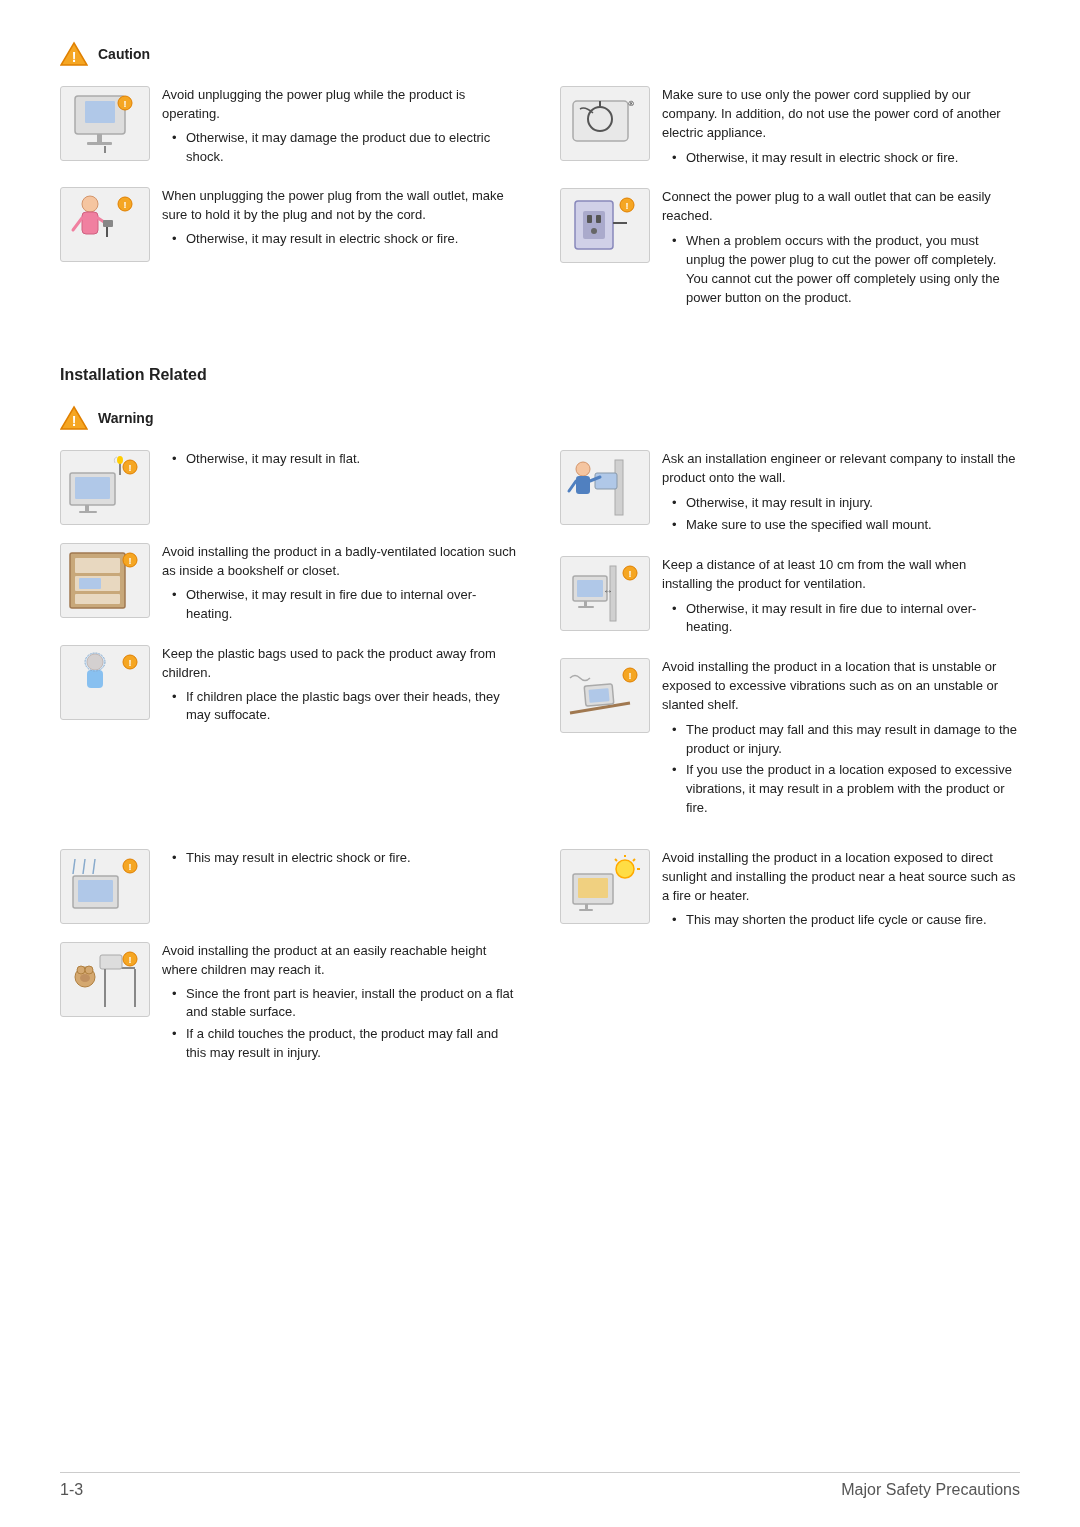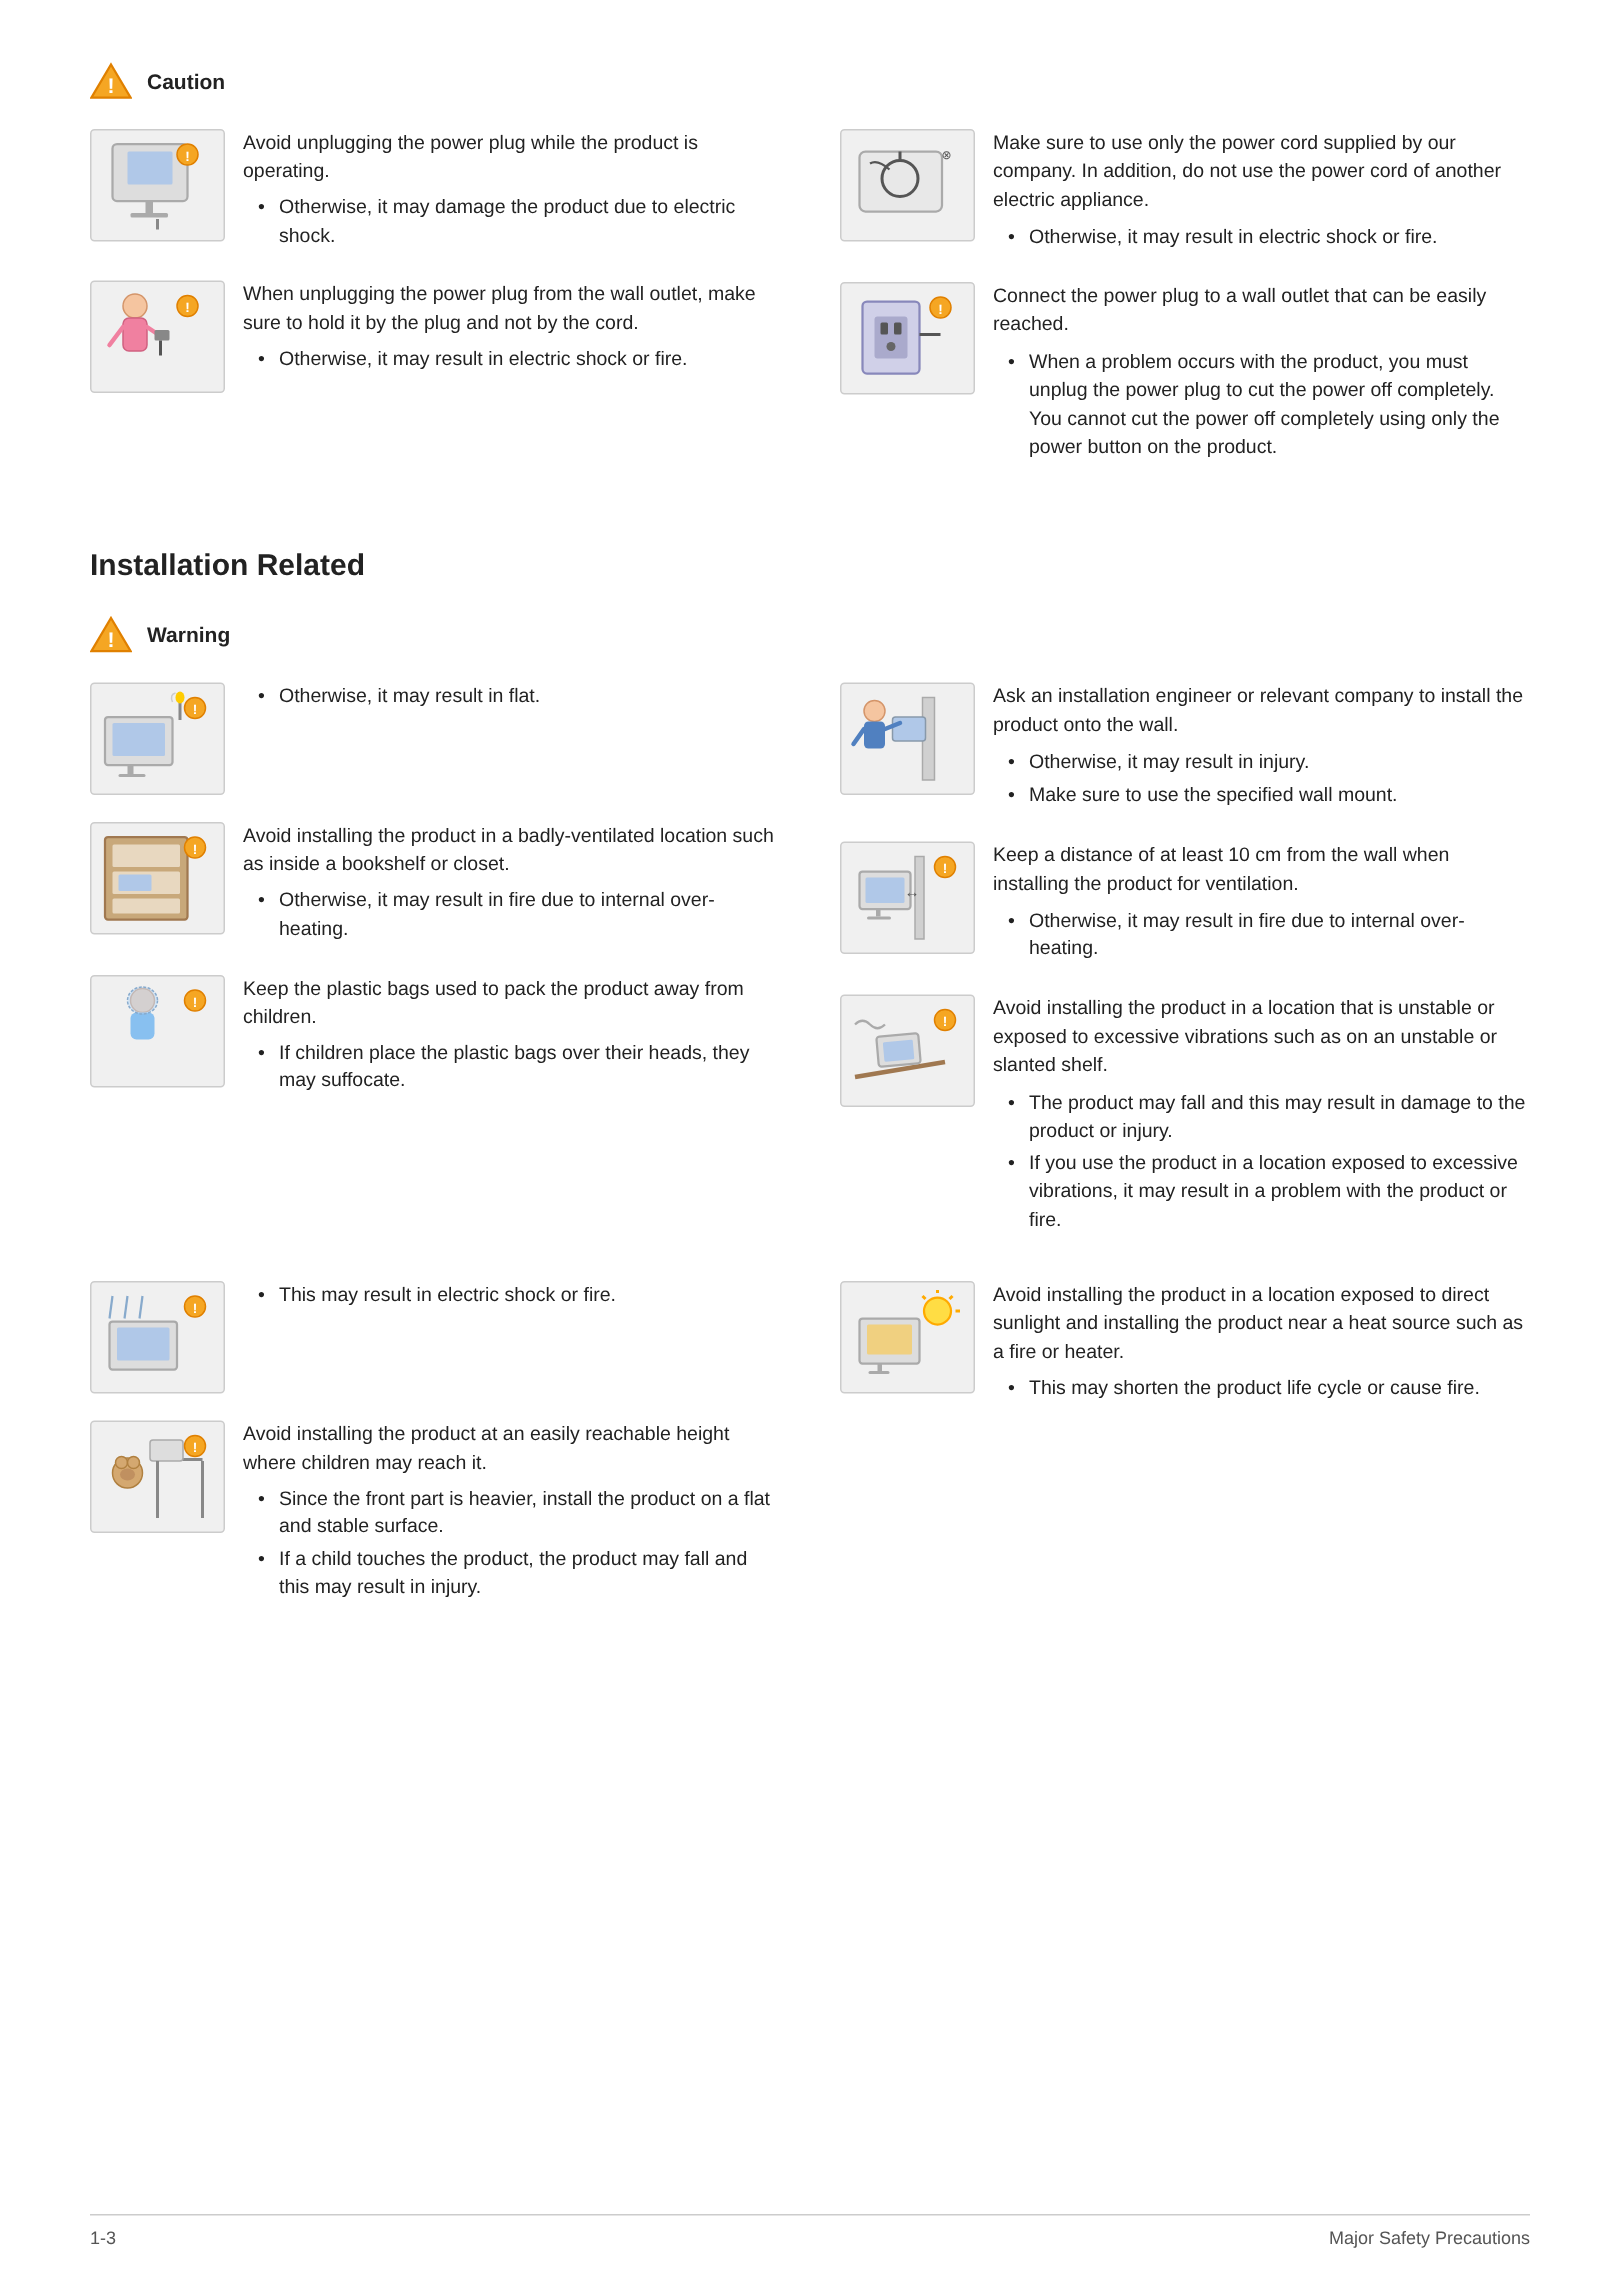--- a/index.html
+++ b/index.html
@@ -73,33 +73,33 @@
     }
     .bullet-list li::before {
       content: '•';
       position: absolute;
       left: 0;
     }
     .section-divider {
       margin: 28px 0 20px 0;
     }
     .installation-title {
-      font-size: 20px;
+      font-size: 16px;
       font-weight: bold;
       margin-bottom: 20px;
       padding-top: 10px;
     }
     .footer {
       position: absolute;
       bottom: 28px;
       left: 60px;
       right: 60px;
       display: flex;
       justify-content: space-between;
-      font-size: 12px;
+      font-size: 16px;
       color: #555;
       border-top: 1px solid #ccc;
       padding-top: 8px;
     }
     .right-col-text {
       font-size: 13px;
       line-height: 1.45;
     }
     .right-col-text p { margin-bottom: 6px; }
   </style>

